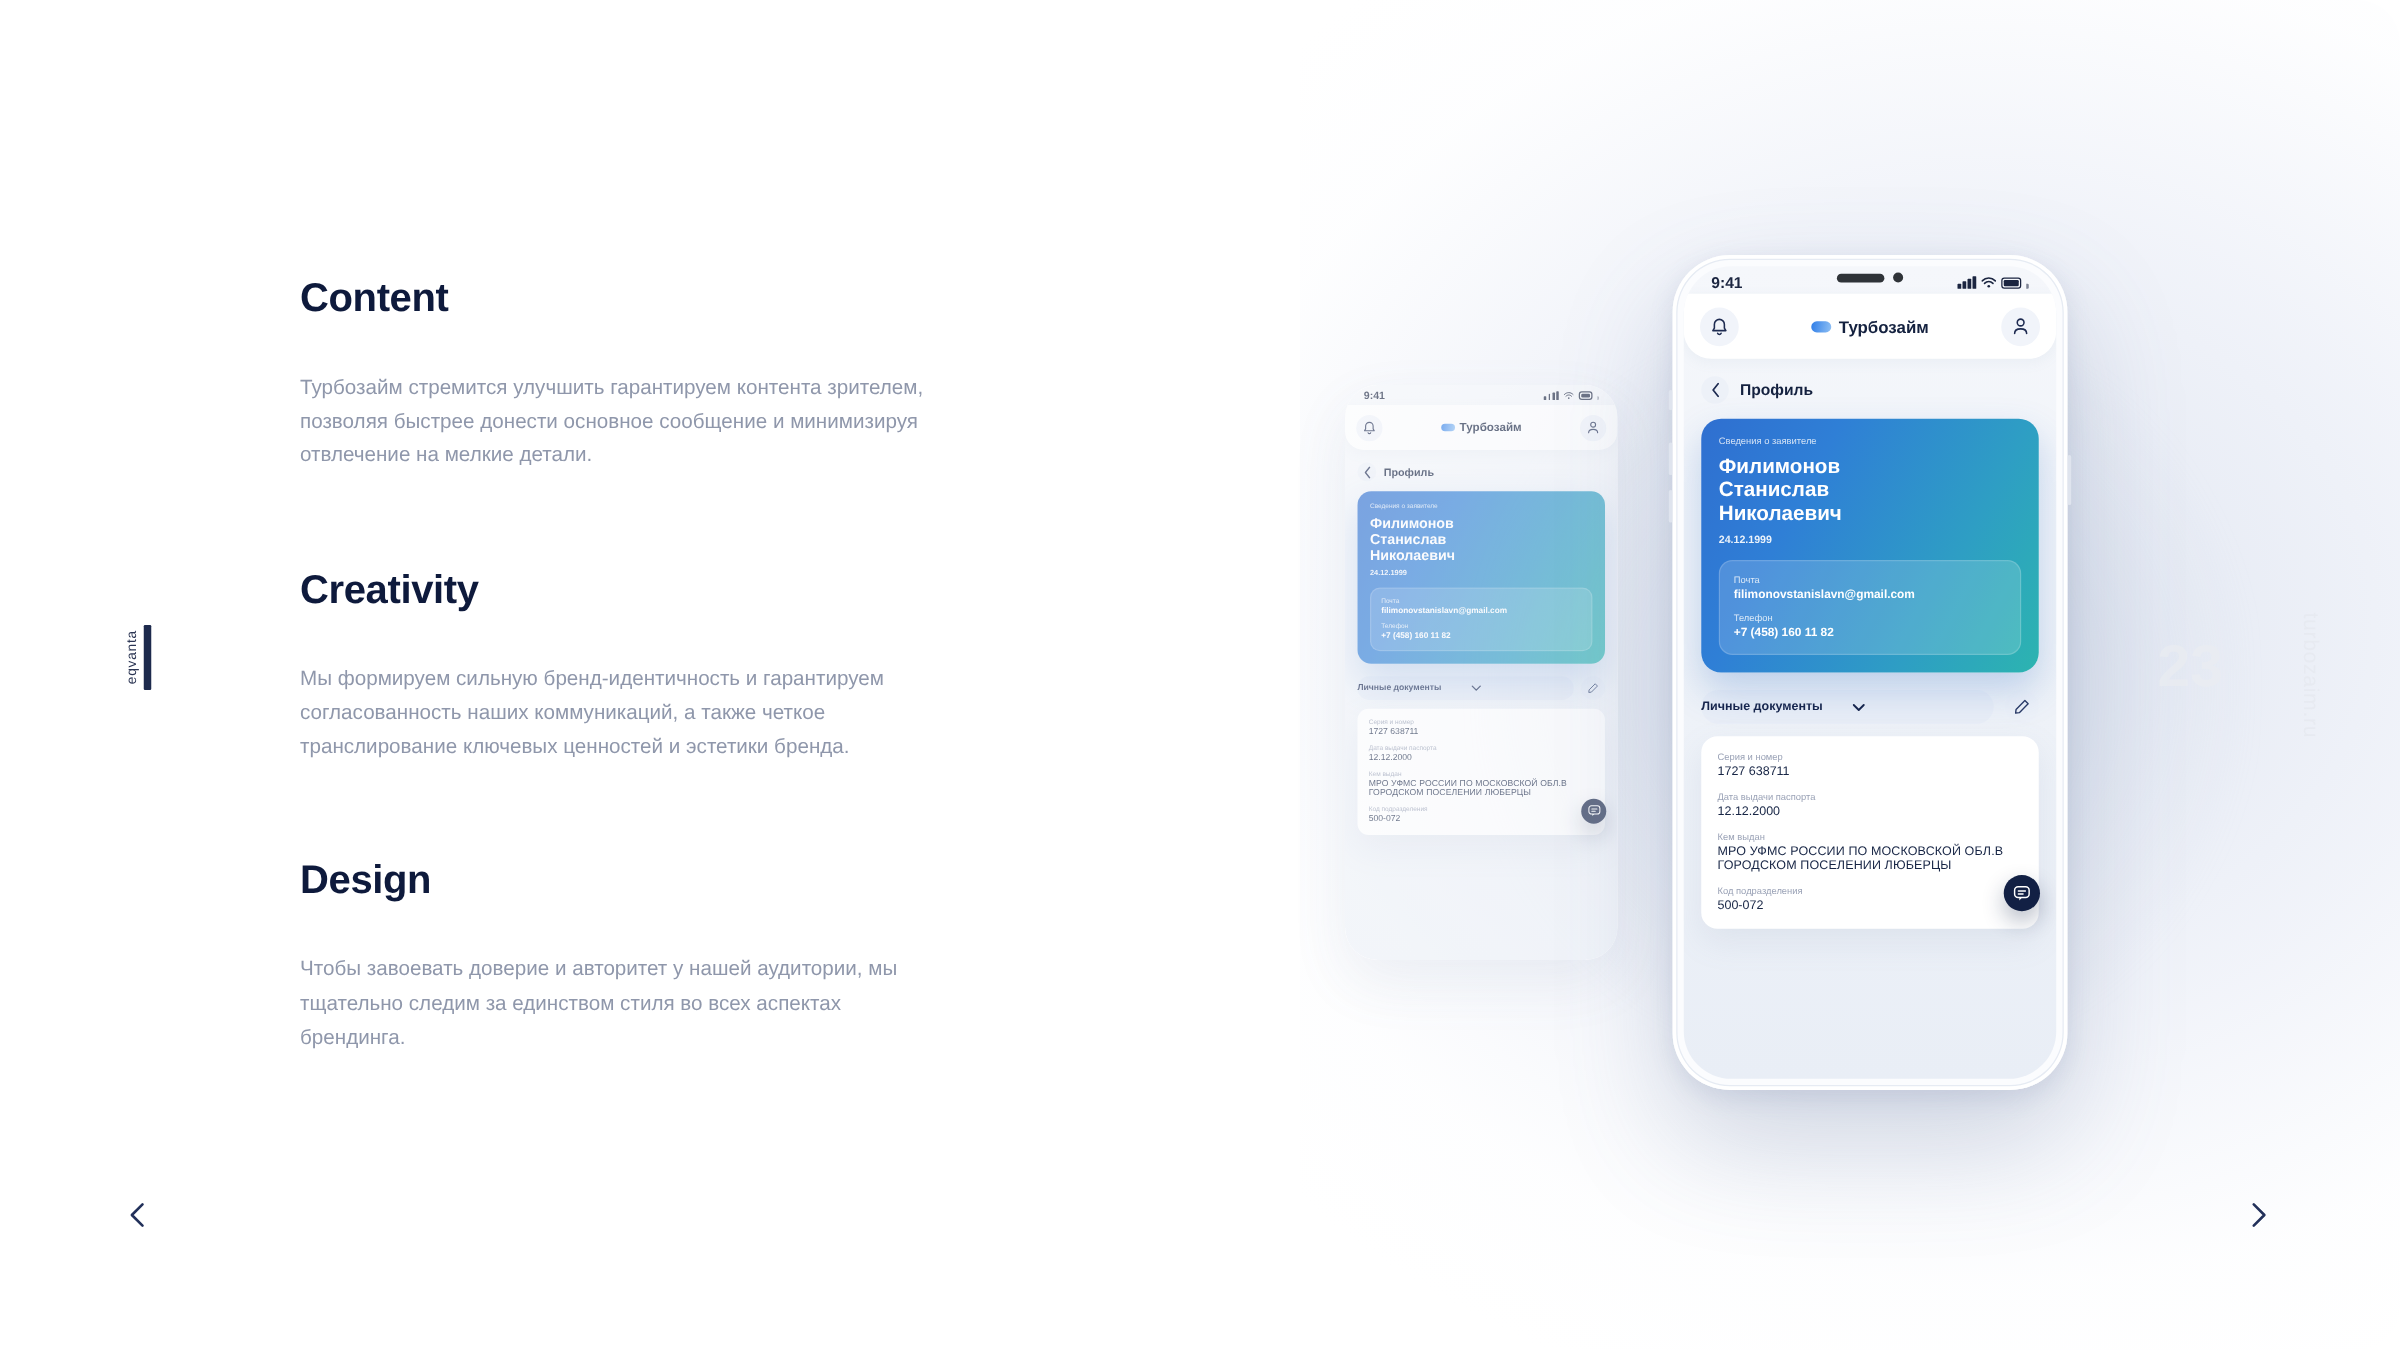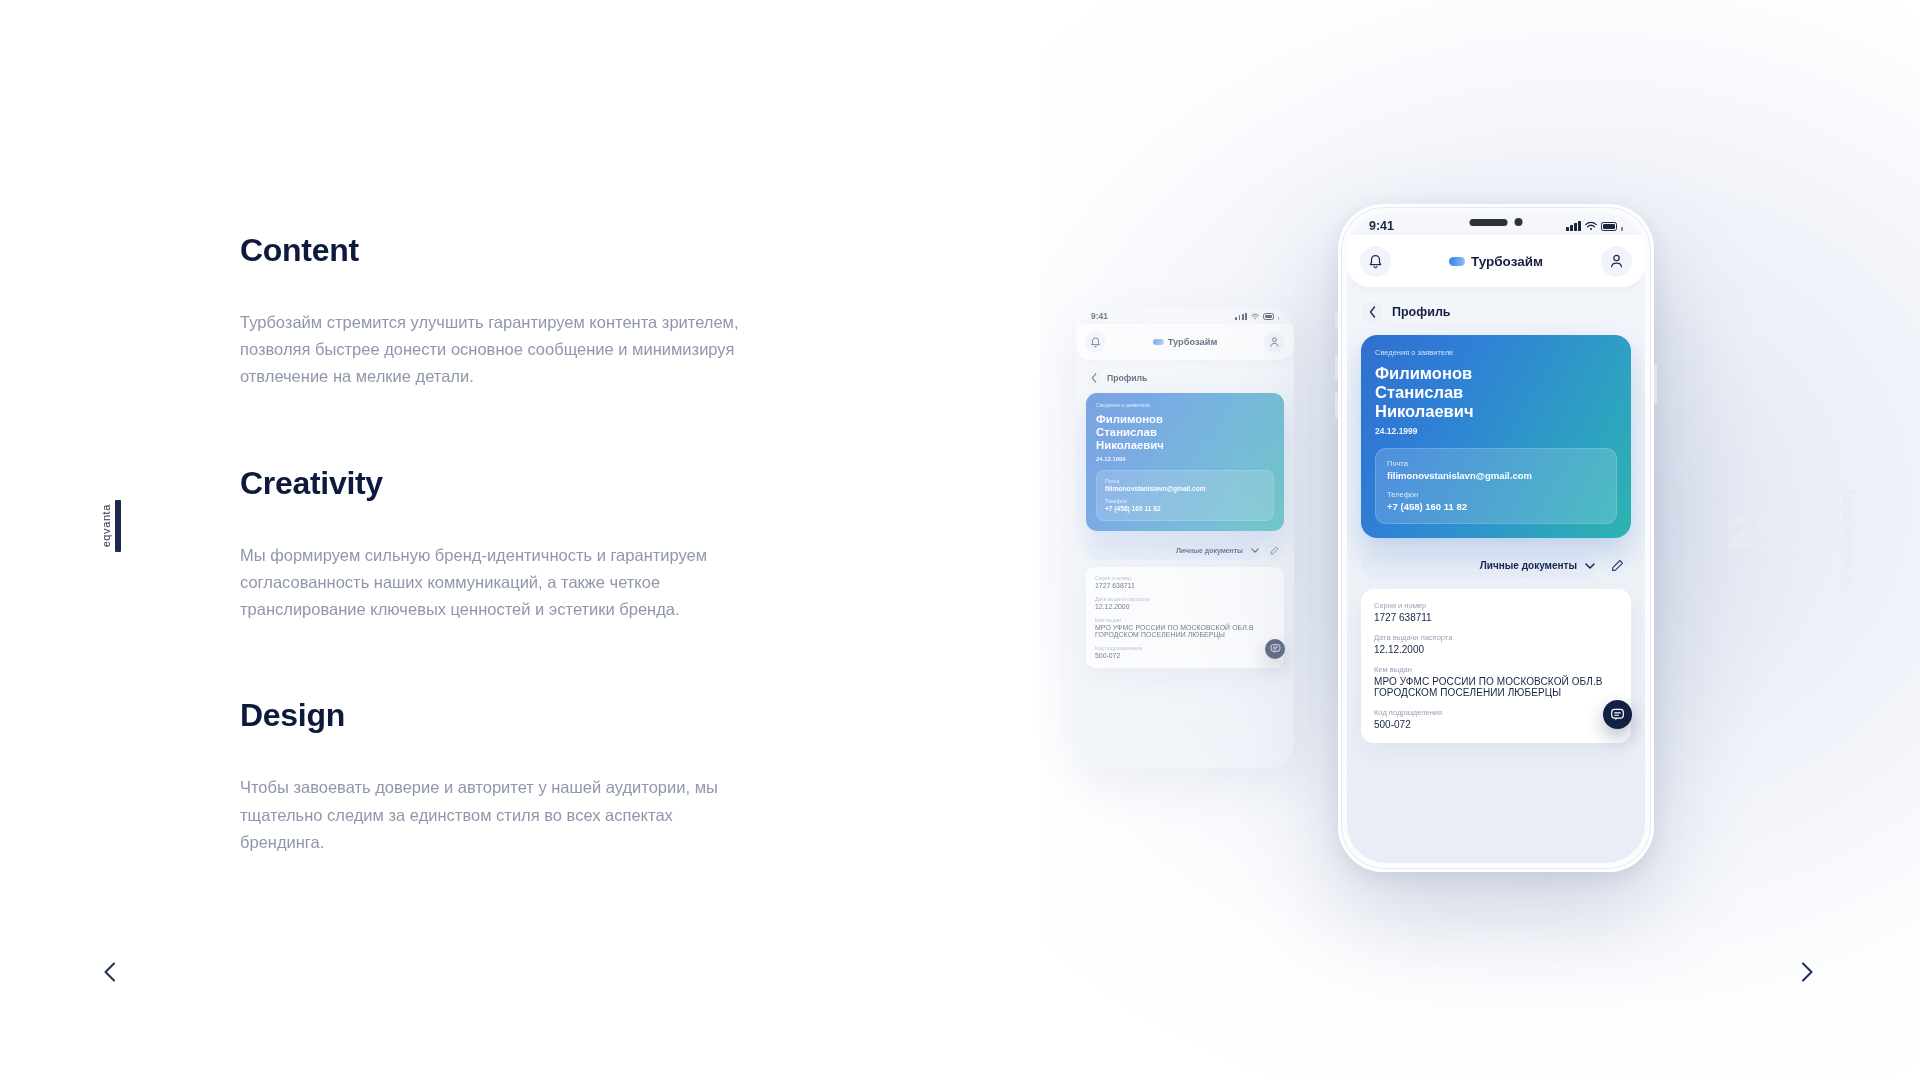--- a/index.html
+++ b/index.html
@@ -23,21 +23,21 @@
     background:
       radial-gradient(900px 760px at 62% 46%, rgba(222,228,240,.92) 0%, rgba(232,236,246,.62) 42%, rgba(246,248,252,.18) 70%, rgba(255,255,255,0) 86%);
   }
   .wash2{
     position:absolute; left:1180px; top:120px; width:620px; height:860px;
     background:radial-gradient(440px 440px at 50% 50%, rgba(205,214,231,.55) 0%, rgba(255,255,255,0) 72%);
     filter:blur(8px);
   }
 
   
-  .content-col { position:absolute; left:240px; top:232px; width:520px; }
+  .content-col { position:absolute; left:240px; top:220px; width:520px; }
   .blk { margin-bottom:74px; }
   .blk:last-child{ margin-bottom:0; }
   h2.sec-title {
     font-size:32px; font-weight:bold; color:#0e1a3c;
     letter-spacing:-.3px; margin-bottom:40px;
   }
   p.sec-body {
     font-size:16.5px; line-height:1.65; color:#8f97ab; font-weight:normal;
   }
 
@@ -175,21 +175,21 @@
     background:rgba(255,255,255,.16);
     border:1px solid rgba(255,255,255,.16);
   }
   .inner-card .k{ color:rgba(255,255,255,.8); }
   .inner-card .v{ font-weight:bold; color:#ffffff; }
 
   
   .selrow{ display:flex; align-items:center; }
   .selector{
     background:#e9eef7; border-radius:99px;
-    display:flex; align-items:center; justify-content:flex-end; gap:8px;
+    display:flex; align-items:center; justify-content:flex-start; gap:24px;
     color:#16234a; font-weight:bold;
   }
   .editbtn{
     background:#edf1f8; border-radius:50%;
     display:flex; align-items:center; justify-content:center; color:#2a3a66;
   }
 
   
   .docs{
     background:#ffffff; position:relative;

